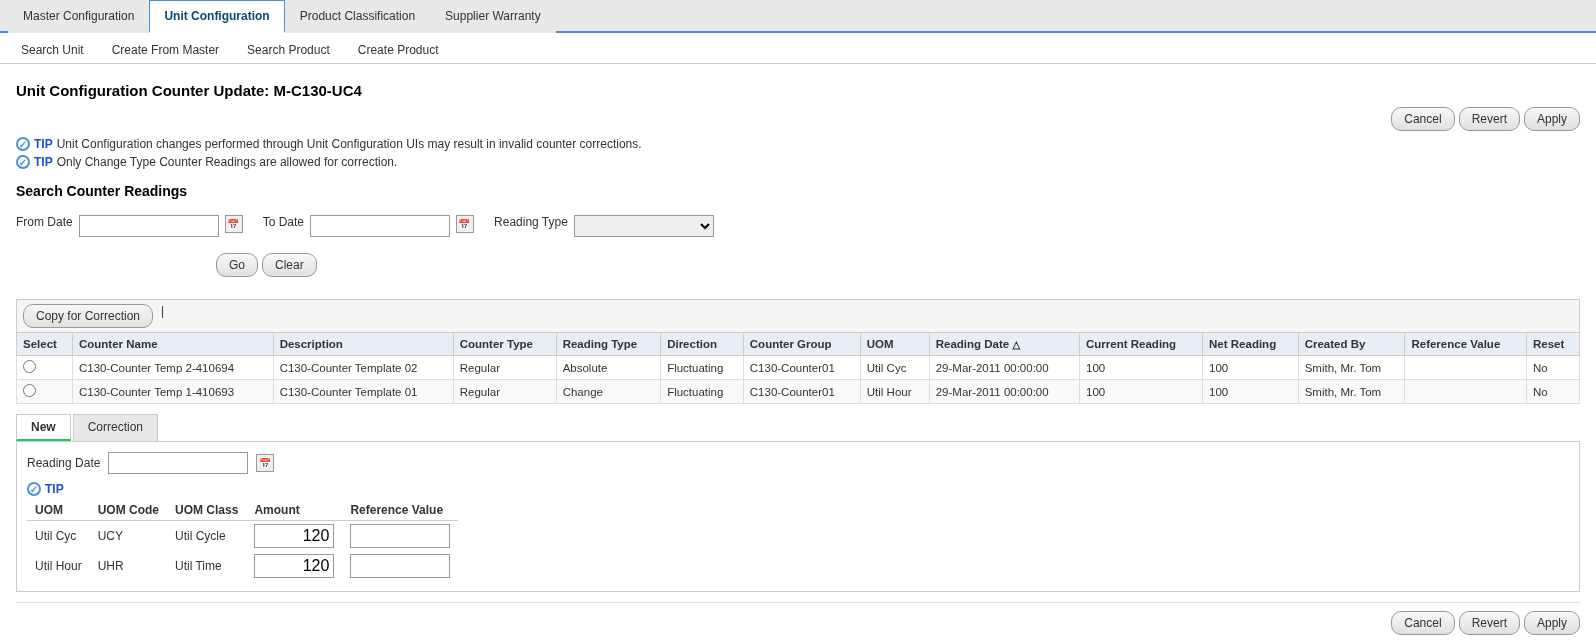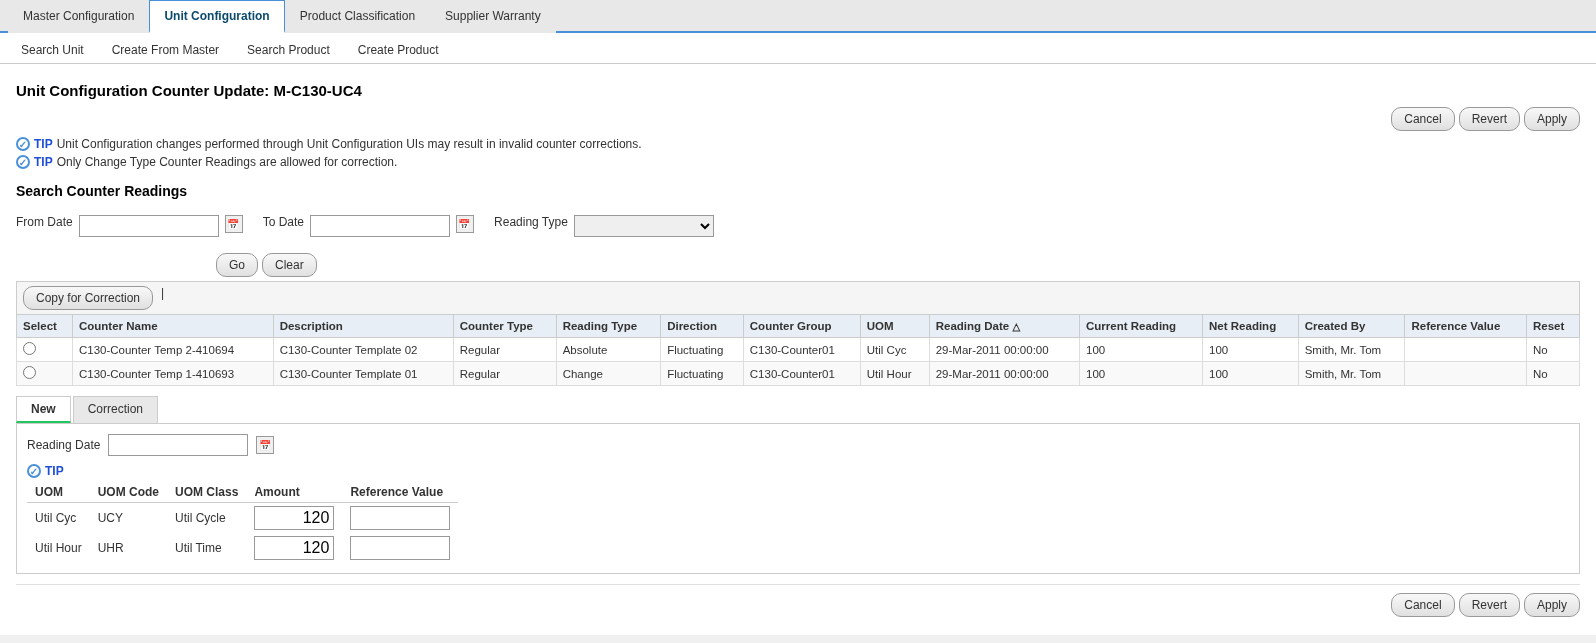--- a/index.html
+++ b/index.html
@@ -150,21 +150,21 @@
       border: 1px solid #999;
       padding: 2px 4px;
       font-size: 12px;
       width: 140px;
       height: 22px;
     }
 
     .go-clear {
       display: flex;
       gap: 4px;
-      margin-bottom: 4px;
+      margin-bottom: 22px;
       padding-left: 200px;
     }
 
     
     .table-toolbar {
       display: flex;
       align-items: flex-start;
       padding: 4px 6px;
       background: #f5f5f5;
       border: 1px solid #ccc;

